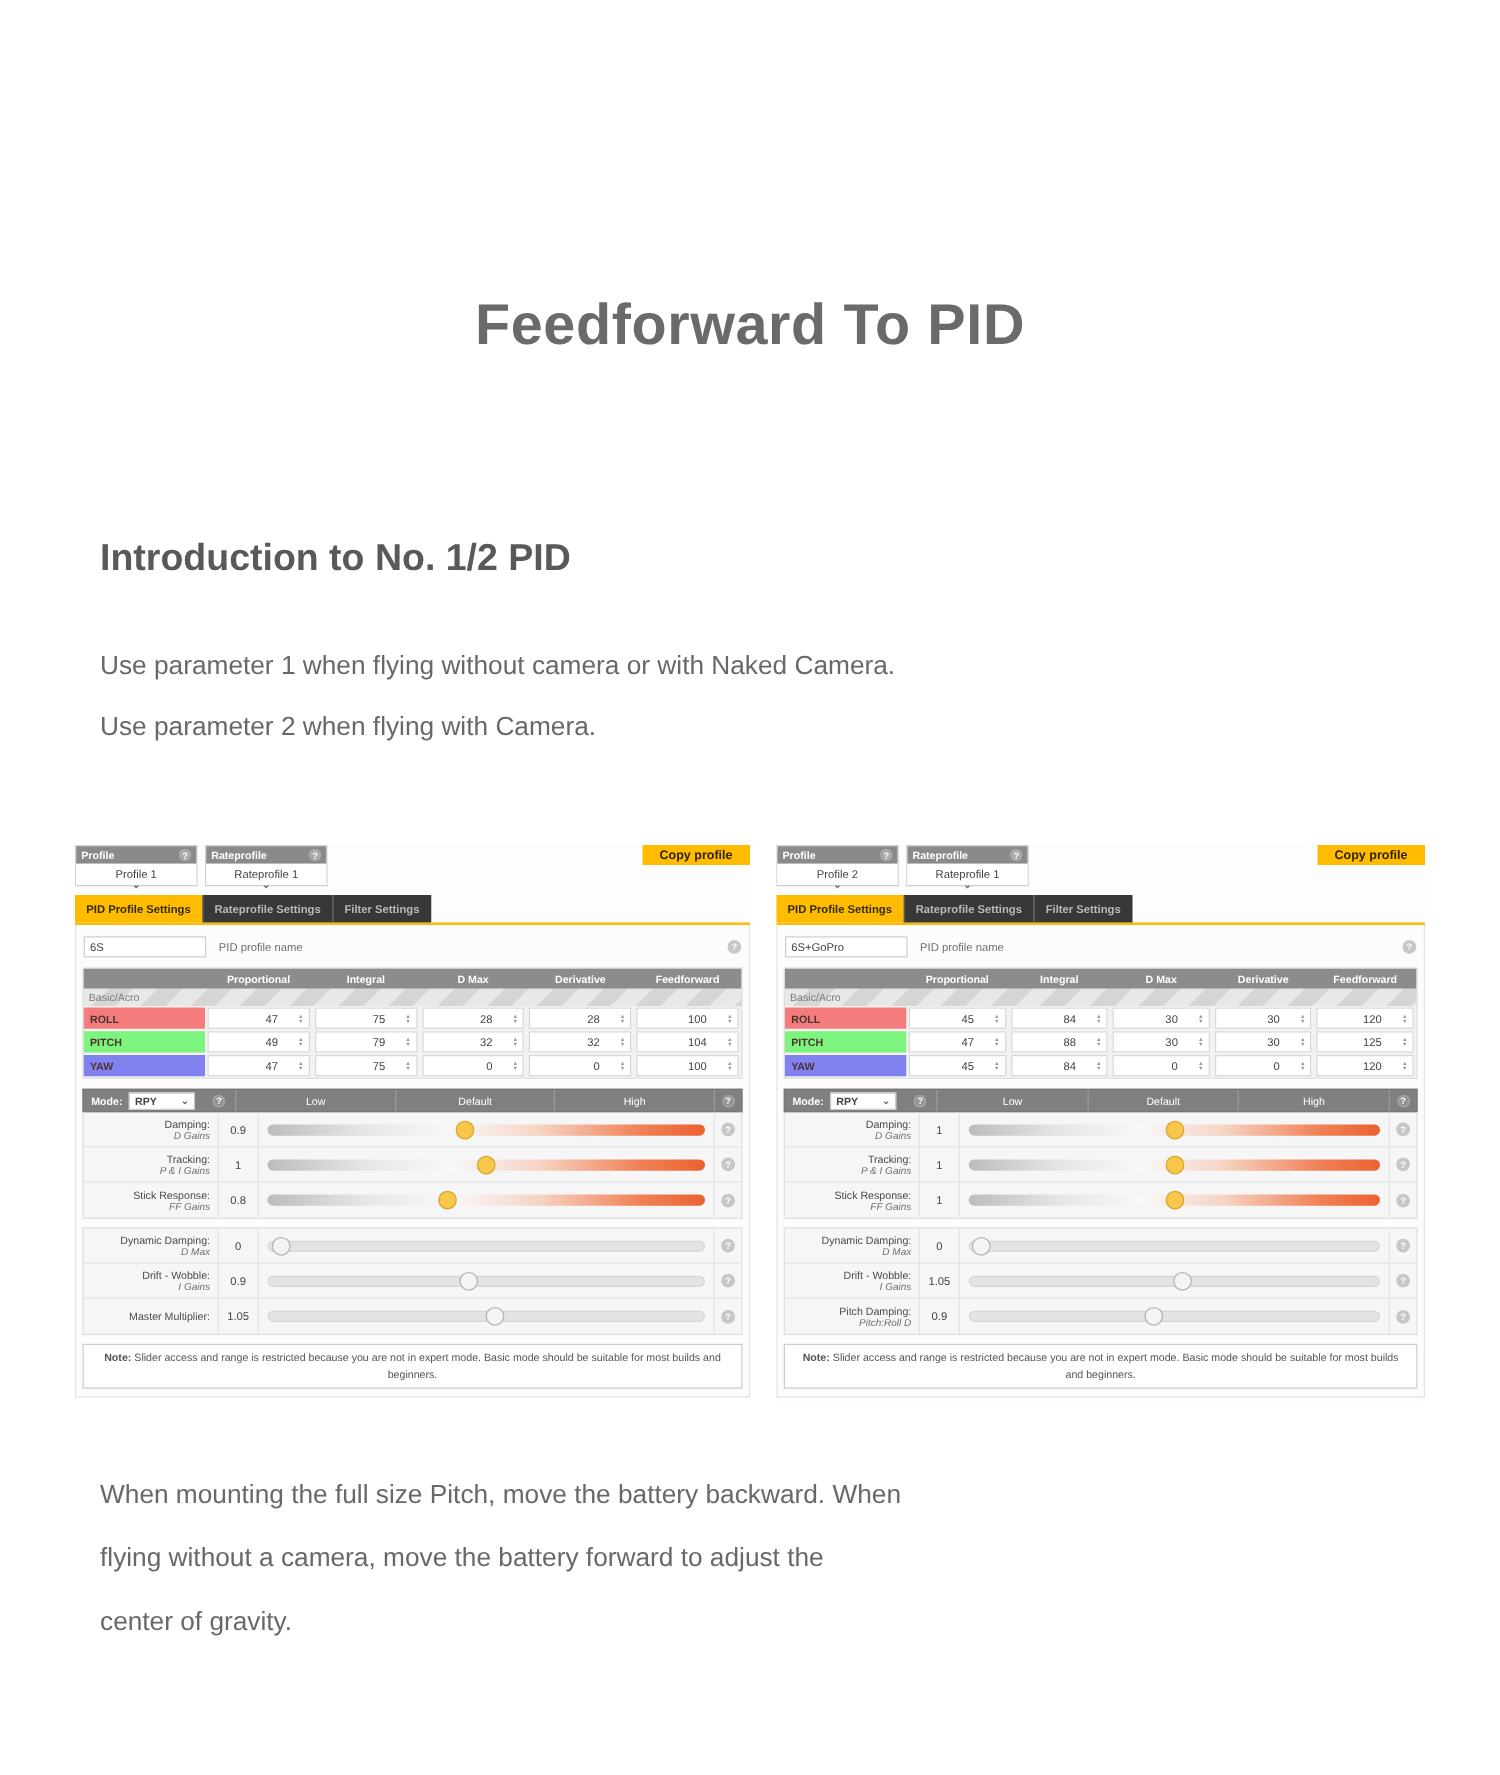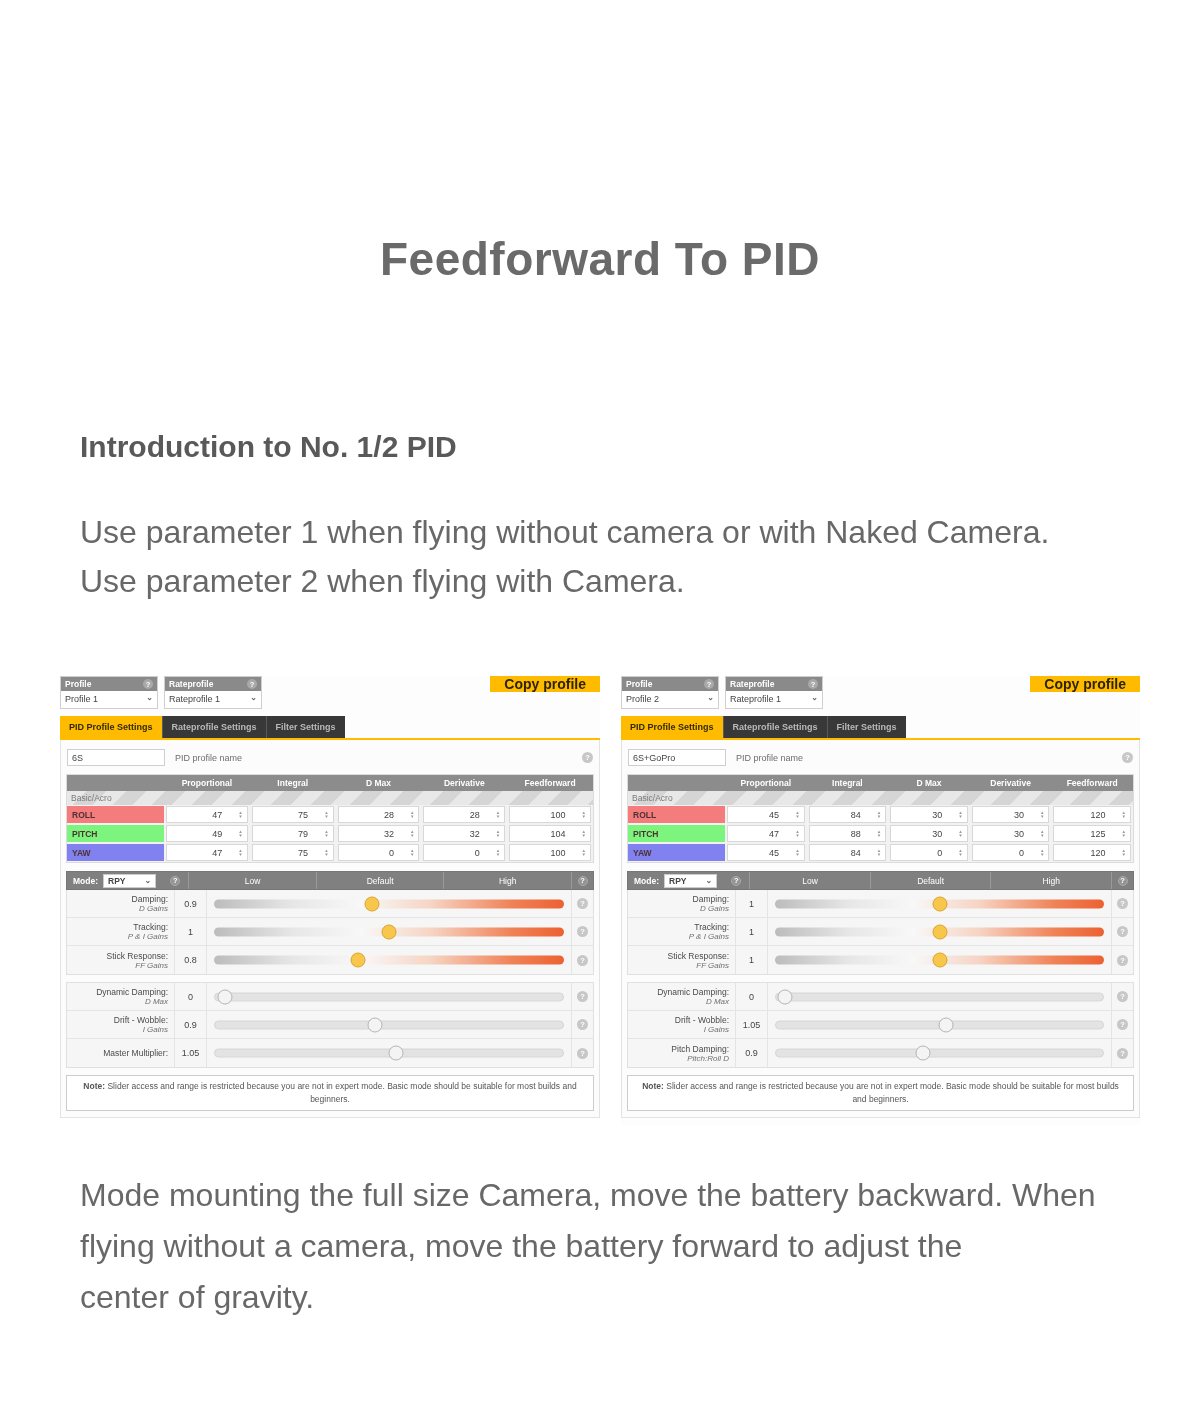--- a/index.html
+++ b/index.html
@@ -4,38 +4,38 @@
 <style>
   * { margin:0; padding:0; box-sizing:border-box; }
   html,body { background:#ffffff; }
   body { font-family:"Liberation Sans", sans-serif; }
   .page { position:relative; width:1200px; height:1420px; background:#fff; overflow:hidden; }
 
   
   .doc-title { position:absolute; left:0; top:232px; width:1200px; text-align:center;
     font-size:46px; font-weight:bold; color:#6a6a6a; letter-spacing:0.5px; }
   .doc-h2 { position:absolute; left:80px; top:430px; font-size:30px; font-weight:bold; color:#595959; }
-  .doc-para { position:absolute; left:80px; font-size:32px; color:#686868; line-height:49px; }
+  .doc-para { position:absolute; left:80px; font-size:21px; color:#686868; line-height:49px; }
   .doc-para.intro { top:508px; }
   .doc-para.footer { top:1170px; line-height:51px; }
 
   
   .figure { position:absolute; background:#fdfdfd; }
   .figure-left  { left:60px;  top:676px; width:540px; }
   .figure-right { left:621px; top:676px; width:519px; height:449px; overflow:hidden; }
 
   .bf-top { display:flex; align-items:flex-start; margin-bottom:7px; }
   .dd-group { width:98px; margin-right:6px; border:1px solid #cfcfcf; background:#fff; }
   .dd-head { background:#8a8a8a; color:#fff; font-size:8.5px; font-weight:bold;
     display:flex; align-items:center; justify-content:space-between; padding:2px 4px; height:14px; }
-  .dd-select { display:flex; justify-content:space-between;
-    padding:3px 4px; font-size:9px; color:#444; background:#fff; height:17px; cursor:pointer; }
+  .dd-select { display:flex; align-items:center; justify-content:space-between;
+    padding:3px 4px; font-size:9px; color:#444; background:#fff; height:17px; cursor:pointer;flex-direction:column; }
   .chev { color:#666; font-size:8px; line-height:1; }
   .chev::after { content:"⌄"; font-weight:bold; }
-  .copy-btn { margin-left:auto; background:#ffbb00; color:#2d2400; font-size:14px; font-weight:bold;
+  .copy-btn { margin-left:auto; background:#ffbb00; color:#2d2400; font-size:10px; font-weight:bold;
     padding:3px 14px; height:16px; display:flex; align-items:center; cursor:pointer; }
 
   .help { width:11px; height:11px; border-radius:50%; background:#c7c7c7; color:#fff;
     font-size:7.5px; font-weight:bold; display:inline-flex; align-items:center; justify-content:center; flex:0 0 auto; }
   .help::before { content:"?"; }
   .help.sm { width:10px; height:10px; background:#a9a9a9; }
 
   .bf-tabs { display:flex; border-bottom:2px solid #ffbb00; }
   .tab { font-size:9px; padding:6px 9px; cursor:pointer; }
   .tab.active { background:#ffbb00; color:#332b00; font-weight:bold; }
@@ -636,18 +636,18 @@
       </div>
 
       <div class="note-box">
         <b>Note:</b>
         <span>Slider access and range is restricted because you are not in expert mode. Basic mode should be suitable for most builds and beginners.</span>
       </div>
     </div>
   </div>
 
   <div class="doc-para footer">
-    <div>Mode mounting the full size Camera, move the battery backward. When</div>
+    <div>When mounting the full size Pitch, move the battery backward. When</div>
     <div>flying without a camera, move the battery forward to adjust the</div>
     <div>center of gravity.</div>
   </div>
 
 </div>
 
 </body></html>

